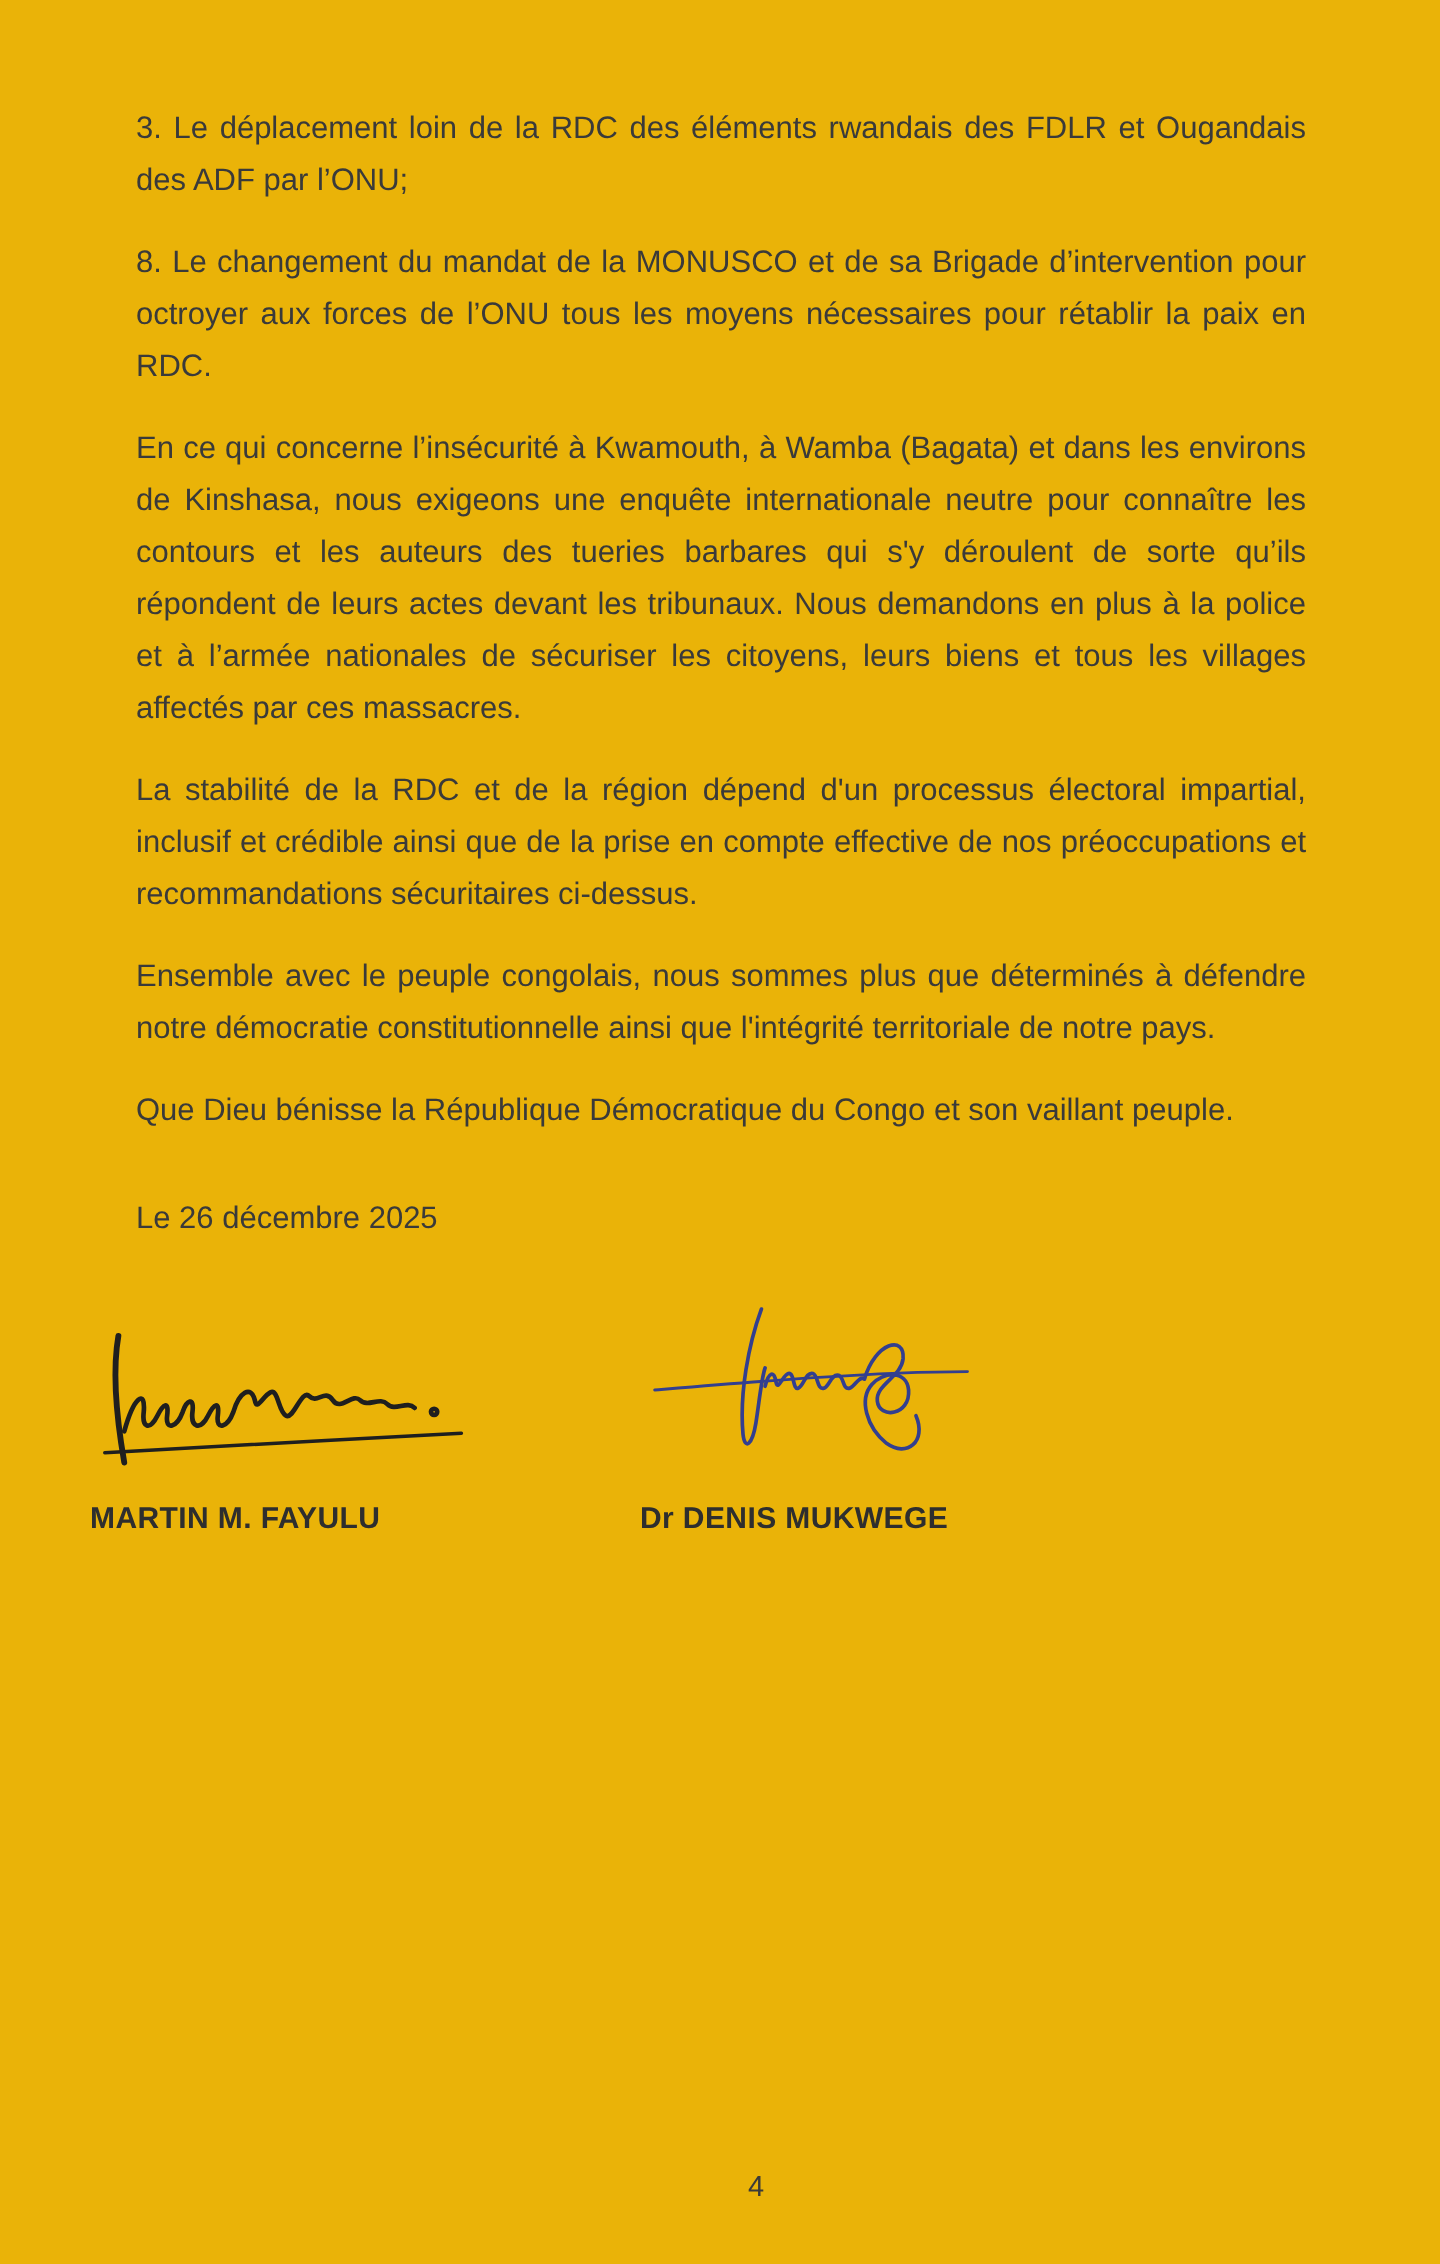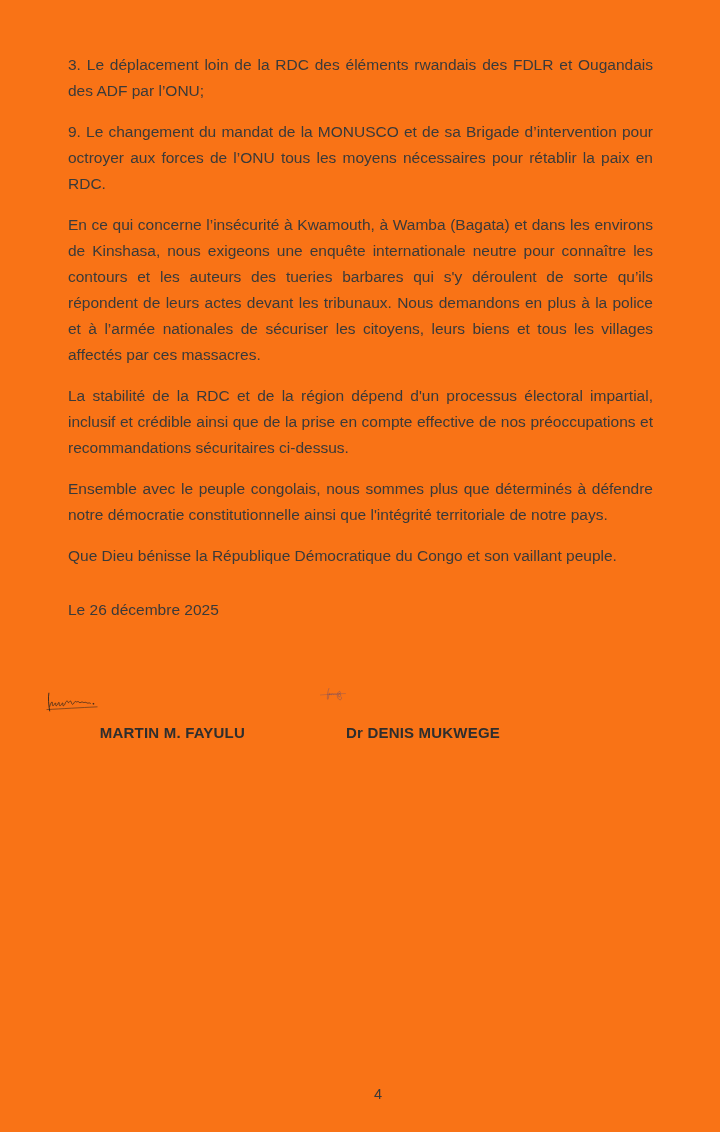--- a/index.html
+++ b/index.html
@@ -4,21 +4,21 @@
 <style>
   html, body {
     margin: 0;
     padding: 0;
     background: #ffffff;
   }
   .page {
     position: relative;
     width: 720px;
     height: 1132px;
-    background: #f97316;
+    background: #eab308;
     font-family: "Liberation Sans", sans-serif;
     color: #3a3a3a;
     overflow: hidden;
   }
   .content {
     position: absolute;
     left: 68px;
     top: 52px;
     width: 585px;
   }
@@ -34,22 +34,22 @@
     margin-top: 28px;
     margin-bottom: 0;
   }
   .sig-row {
     display: flex;
     align-items: flex-end;
     margin-top: 26px;
   }
   .sig-col {
     display: flex;
-    flex-direction: row;
-    align-items: flex-end;
+    flex-direction: column;
+    align-items: flex-start;
   }
   .sig-col-1 { margin-left: -23px; width: 200px; }
   .sig-col-2 { margin-left: 15px;  width: 180px; }
   .sig-col-3 { margin-left: 75px;  width: 180px; }
   .sig-name {
     font-weight: bold;
     font-size: 15px;
     color: #2e2e2e;
     margin-top: 10px;
     white-space: nowrap;
@@ -66,21 +66,21 @@
     color: #3a3a3a;
   }
 </style>
 </head>
 <body>
 
 <div class="page">
   <div class="content">
 
     <p class="para">3. Le déplacement loin de la RDC des éléments rwandais des FDLR et Ougandais des ADF par l’ONU;</p>
-    <p class="para">9. Le changement du mandat de la MONUSCO et de sa Brigade d’intervention pour octroyer aux forces de l’ONU tous les moyens nécessaires pour rétablir la paix en RDC.</p>
+    <p class="para">8. Le changement du mandat de la MONUSCO et de sa Brigade d’intervention pour octroyer aux forces de l’ONU tous les moyens nécessaires pour rétablir la paix en RDC.</p>
     <p class="para">En ce qui concerne l’insécurité à Kwamouth, à Wamba (Bagata) et dans les environs de Kinshasa, nous exigeons une enquête internationale neutre pour connaître les contours et les auteurs des tueries barbares qui s'y déroulent de sorte qu’ils répondent de leurs actes devant les tribunaux. Nous demandons en plus à la police et à l’armée nationales de sécuriser les citoyens, leurs biens et tous les villages affectés par ces massacres.</p>
     <p class="para">La stabilité de la RDC et de la région dépend d'un processus électoral impartial, inclusif et crédible ainsi que de la prise en compte effective de nos préoccupations et recommandations sécuritaires ci-dessus.</p>
     <p class="para">Ensemble avec le peuple congolais, nous sommes plus que déterminés à défendre notre démocratie constitutionnelle ainsi que l'intégrité territoriale de notre pays.</p>
     <p class="para">Que Dieu bénisse la République Démocratique du Congo et son vaillant peuple.</p>
 
     <p class="date-line">Le 26 décembre 2025</p>
 
     <div class="sig-row">
 
       <div class="sig-col sig-col-1">

